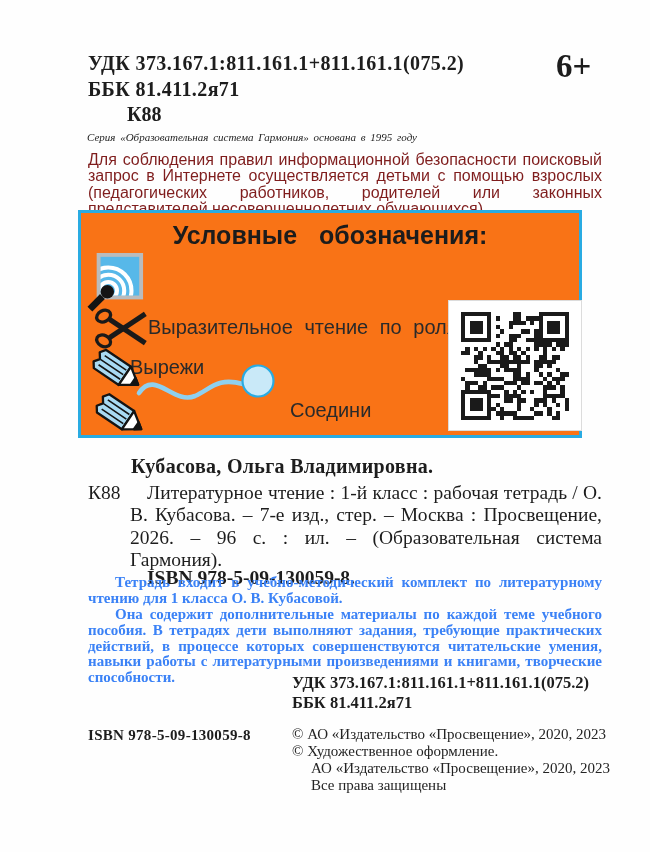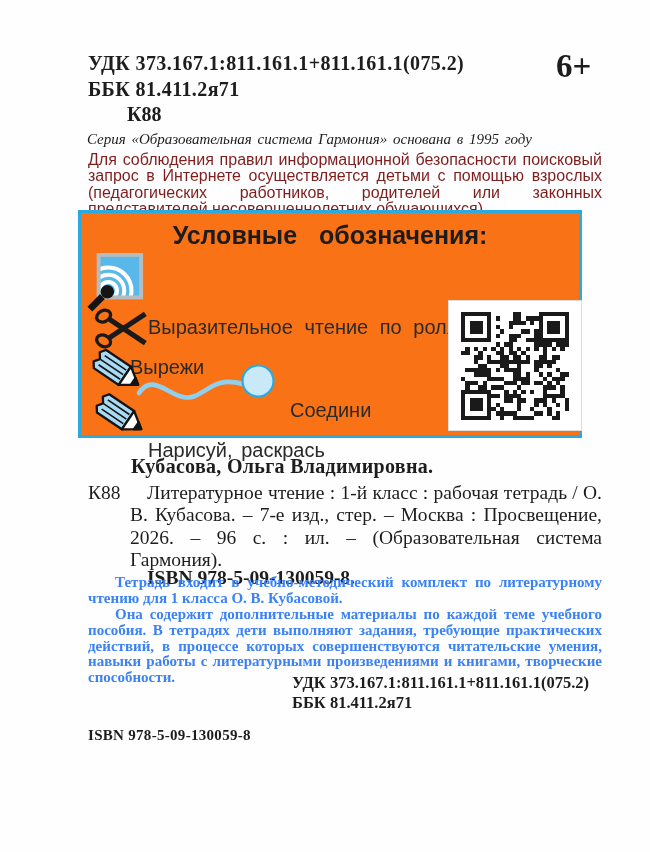--- a/index.html
+++ b/index.html
@@ -11,21 +11,21 @@
   }
   .abs { position:absolute; }
 
   
   .udc-top   { left:88px;  top:52px;  font-size:20px; font-weight:bold; letter-spacing:.4px; }
   .bbk-top   { left:88px;  top:78px;  font-size:20px; font-weight:bold; letter-spacing:.4px; }
   .k88-top   { left:127px; top:103px; font-size:20px; font-weight:bold; }
   .age-badge { left:556px; top:48px;  font-size:33px; font-weight:bold; }
 
   .series-note {
-    left:87px; top:131px; width:516px; font-size:15px; font-style:italic;
+    left:87px; top:131px; width:516px; font-size:11px; font-style:italic;
     word-spacing:2px; white-space:nowrap;
   }
   .safety-note {
     left:88px; top:152px; width:514px;
     font-family:"Liberation Sans","DejaVu Sans",sans-serif;
     font-size:16px; line-height:16.4px; text-align:justify; color:#7f1d1d;
   }
 
   
   .legend-box {
@@ -138,21 +138,20 @@
     <span class="icon-pencil4">
       <svg width="62" height="54" viewBox="0 0 62 54">
         <g transform="rotate(34 24 20) translate(4 6)" stroke="#141414" stroke-width="2.3" stroke-linejoin="round">
           <path d="M7 5 H37 V27 H7 L3 21.5 L7 16 L3 10.5 Z" fill="#a9daf3"></path>
           <path d="M9 10.5 L35 10.5 M8 16 L35 16 M9 21.5 L35 21.5" fill="none" stroke-width="1.6"></path>
           <path d="M37 5 L53 16 L37 27 Z" fill="#ffffff"></path>
           <path d="M47 11.8 L53 16 L47 20.2 Z" fill="#141414"></path>
         </g>
       </svg>
     </span>
-    <span class="legend-label lbl-4">Нарисуй, раскрась</span>
 
     <div class="qr-wrap">
       <svg id="qr-svg" width="108" height="108" viewBox="0 0 25 25" shape-rendering="crispEdges">
           <g fill="#1a1a1a">
             <rect x="0" y="0" width="1" height="1"></rect>
             <rect x="1" y="0" width="1" height="1"></rect>
             <rect x="2" y="0" width="1" height="1"></rect>
             <rect x="3" y="0" width="1" height="1"></rect>
             <rect x="4" y="0" width="1" height="1"></rect>
             <rect x="5" y="0" width="1" height="1"></rect>
@@ -469,14 +468,20 @@
   <div class="abs author">Кубасова, Ольга Владимировна.</div>
   <div class="abs k88-main">К88</div>
   <div class="abs descr">Литературное чтение : 1-й класс : рабочая тетрадь / О. В. Кубасова. – 7-е изд., стер. – Москва : Просвещение, 2026. – 96 с. : ил. – (Образовательная система Гармония).</div>
   <div class="abs isbn-main">ISBN 978-5-09-130059-8.</div>
   <div class="abs annot annot-1">Тетрадь входит в учебно-методический комплект по литературному чтению для 1 класса О. В. Кубасовой.</div>
   <div class="abs annot annot-2">Она содержит дополнительные материалы по каждой теме учебного пособия. В тетрадях дети выполняют задания, требующие практических действий, в процессе которых совершенствуются читательские умения, навыки работы с литературными произведениями и книгами, творческие способности.</div>
   <div class="abs udc-bottom">УДК 373.167.1:811.161.1+811.161.1(075.2)</div>
   <div class="abs bbk-bottom">ББК 81.411.2я71</div>
 
   <div class="abs footer-isbn">ISBN 978-5-09-130059-8</div>
+  <div class="abs copyright">
+    <div>© АО «Издательство «Просвещение», 2020, 2023</div>
+    <div>© Художественное оформление.</div>
+    <div class="ind">АО «Издательство «Просвещение», 2020, 2023</div>
+    <div class="ind">Все права защищены</div>
+  </div>
 
 </div>
 
 </body></html>

